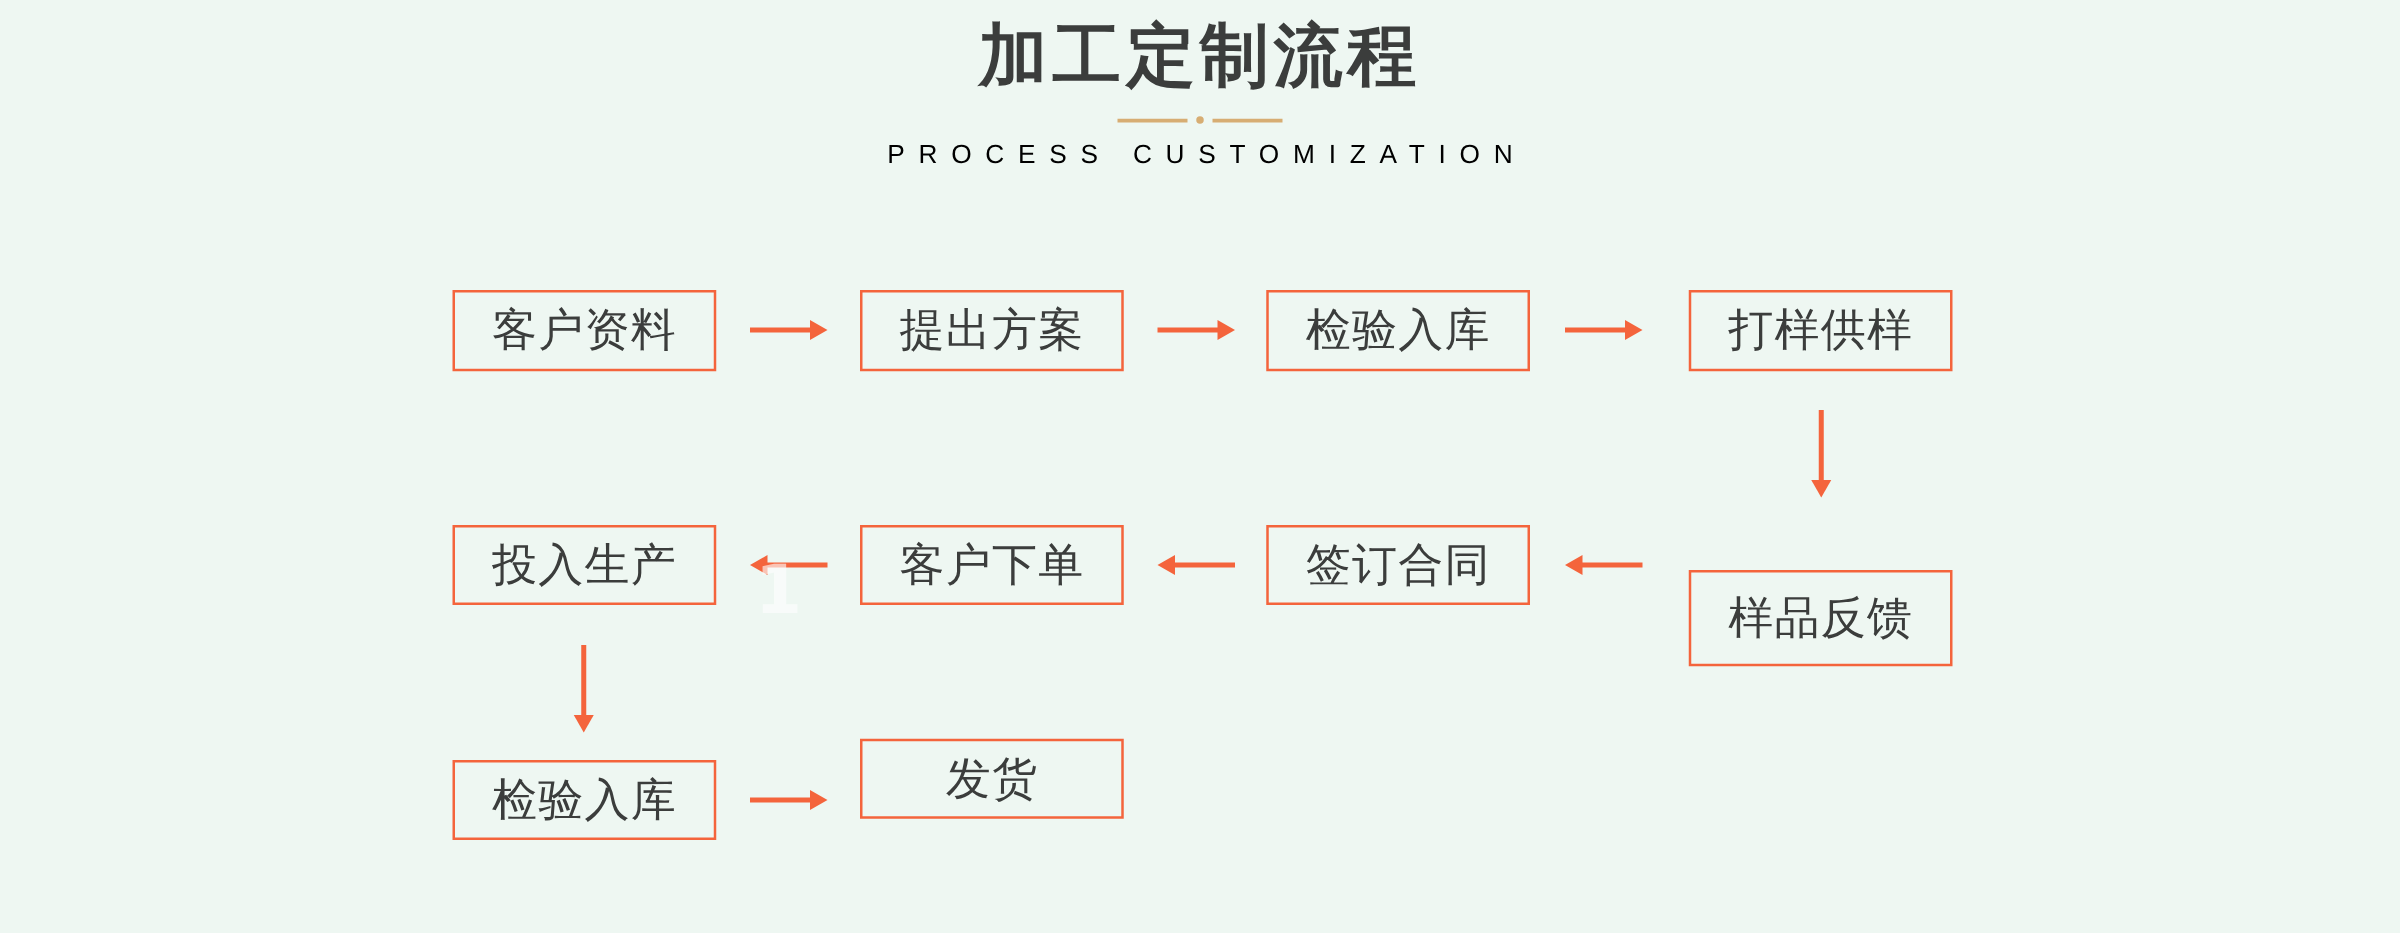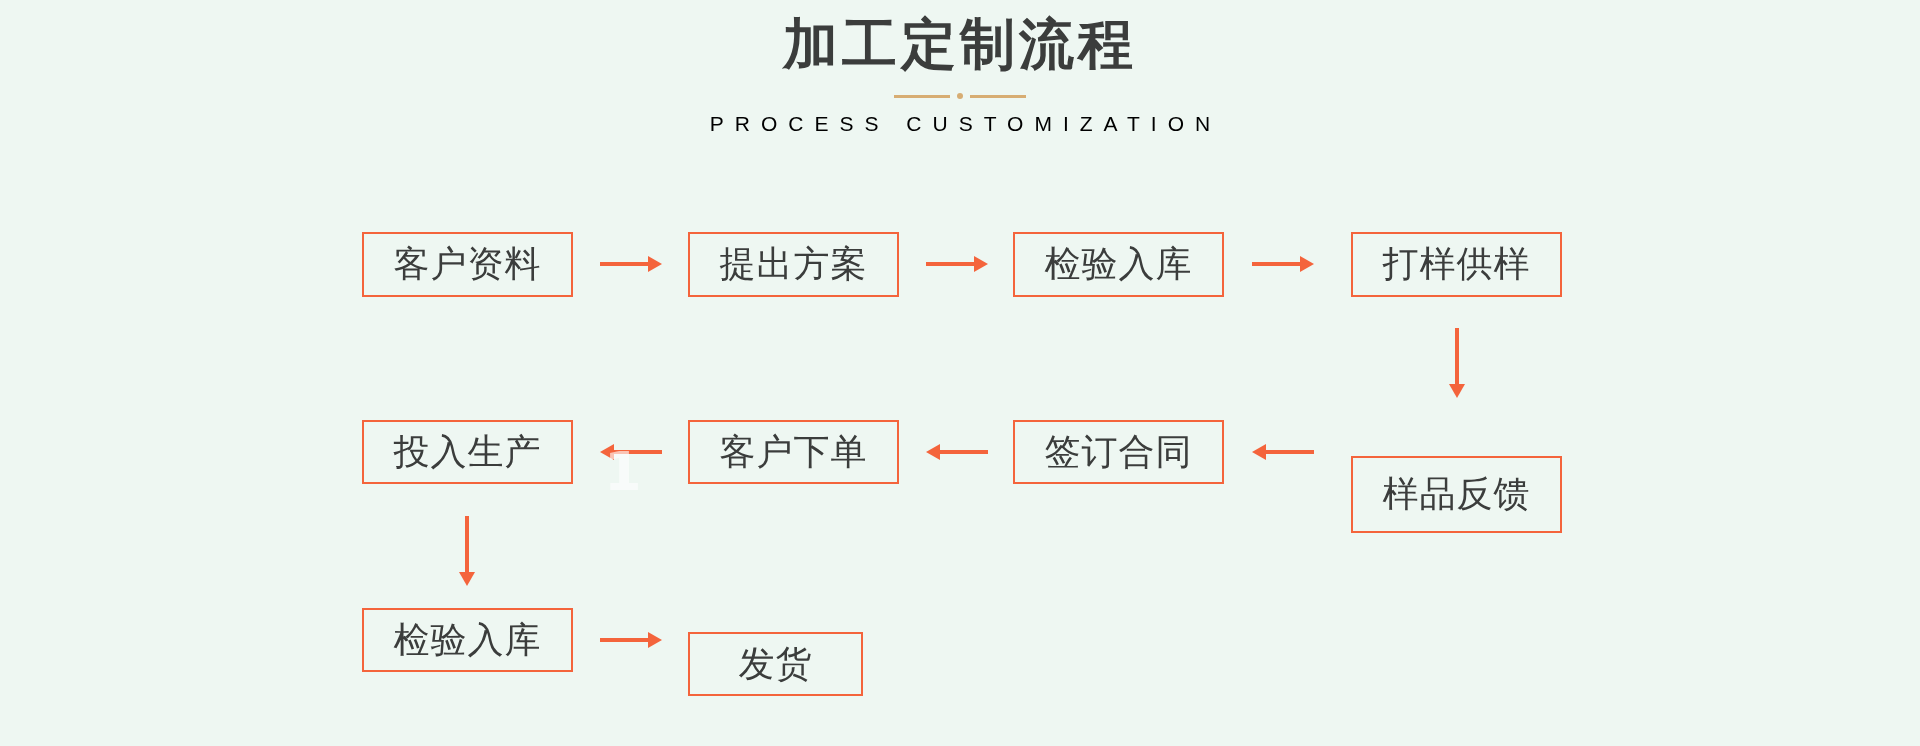--- a/index.html
+++ b/index.html
@@ -239,19 +239,19 @@
       <span class="head"></span>
     </div>
 
     <div class="node" style="left:362px; top:608px; width:211px; height:64px;">检验入库</div>
 
     <div class="arrow-h right" style="left:600px; top:629px; width:62px;">
       <span class="shaft"></span>
       <span class="head"></span>
     </div>
 
-    <div class="node" style="left:688px; top:632px; width:175px; height:64px;">发货</div>
+    <div class="node" style="left:688px; top:591px; width:211px; height:64px;">发货</div>
 
   </div>
 
   <div class="watermark-mark">1</div>
 
 </div>
 
 </body></html>

